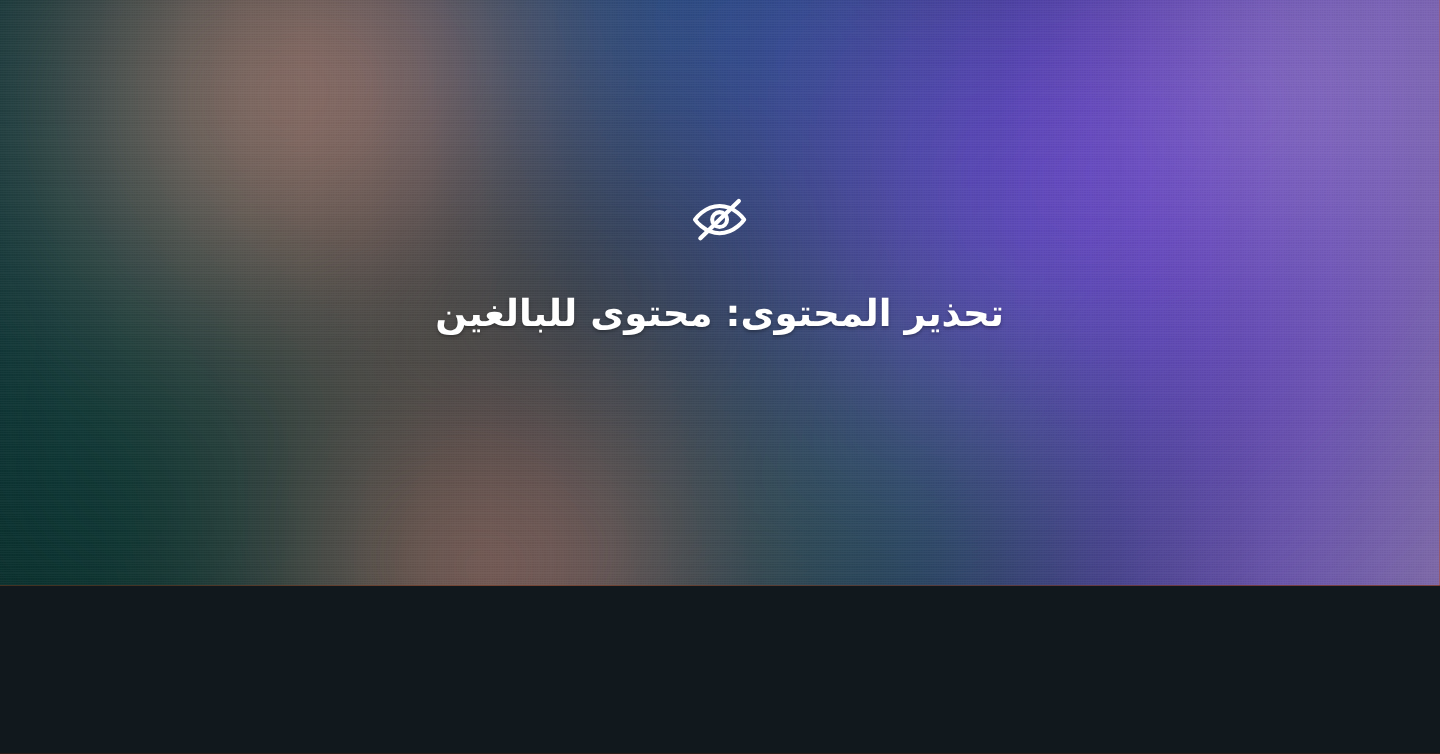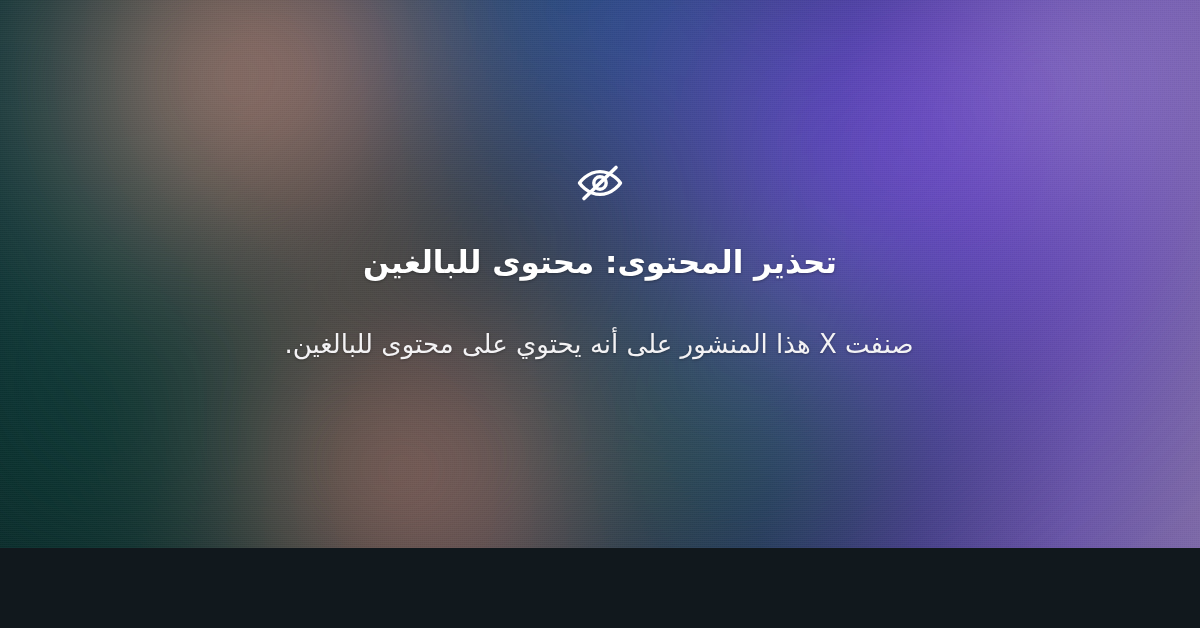--- a/index.html
+++ b/index.html
@@ -8,21 +8,21 @@
   html, body {
     width:1200px; height:628px;
     overflow:hidden;
     background:#11181d;
     font-family:"DejaVu Sans","Liberation Sans",sans-serif;
   }
 
   
   .screen {
     position:relative;
-    width:1200px; height:548px;
+    width:1200px; height:488px;
     overflow:hidden;
     background:#c2410c;
   }
 
   .bg-layer {
     position:absolute;
     inset:-140px;
     filter:blur(78px) saturate(118%);
     transform:scale(1.08);
   }
@@ -193,17 +193,16 @@
     <div class="icon-wrap">
       <svg width="50" height="48" viewBox="0 0 50 48" fill="none" aria-hidden="true">
         <path d="M4.5 24C4.5 24 12.2 12.6 25 12.6C37.8 12.6 45.5 24 45.5 24C45.5 24 37.8 35.4 25 35.4C12.2 35.4 4.5 24 4.5 24Z" stroke="#ffffff" stroke-width="3.4" stroke-linecap="round" stroke-linejoin="round"></path>
         <circle cx="25" cy="24" r="6.2" stroke="#ffffff" stroke-width="3.4"></circle>
         <path d="M9 39.5L41 8.5" stroke="#ffffff" stroke-width="3.6" stroke-linecap="round"></path>
       </svg>
     </div>
 
     <div class="warn-title">تحذير المحتوى: محتوى للبالغين</div>
 
-    <div class="warn-sub">صنفت X هذا المنشور على أنه يحتوي على محتوى للبالغين.</div>
 
 
   </div>
 </div>
 
 </body></html>

